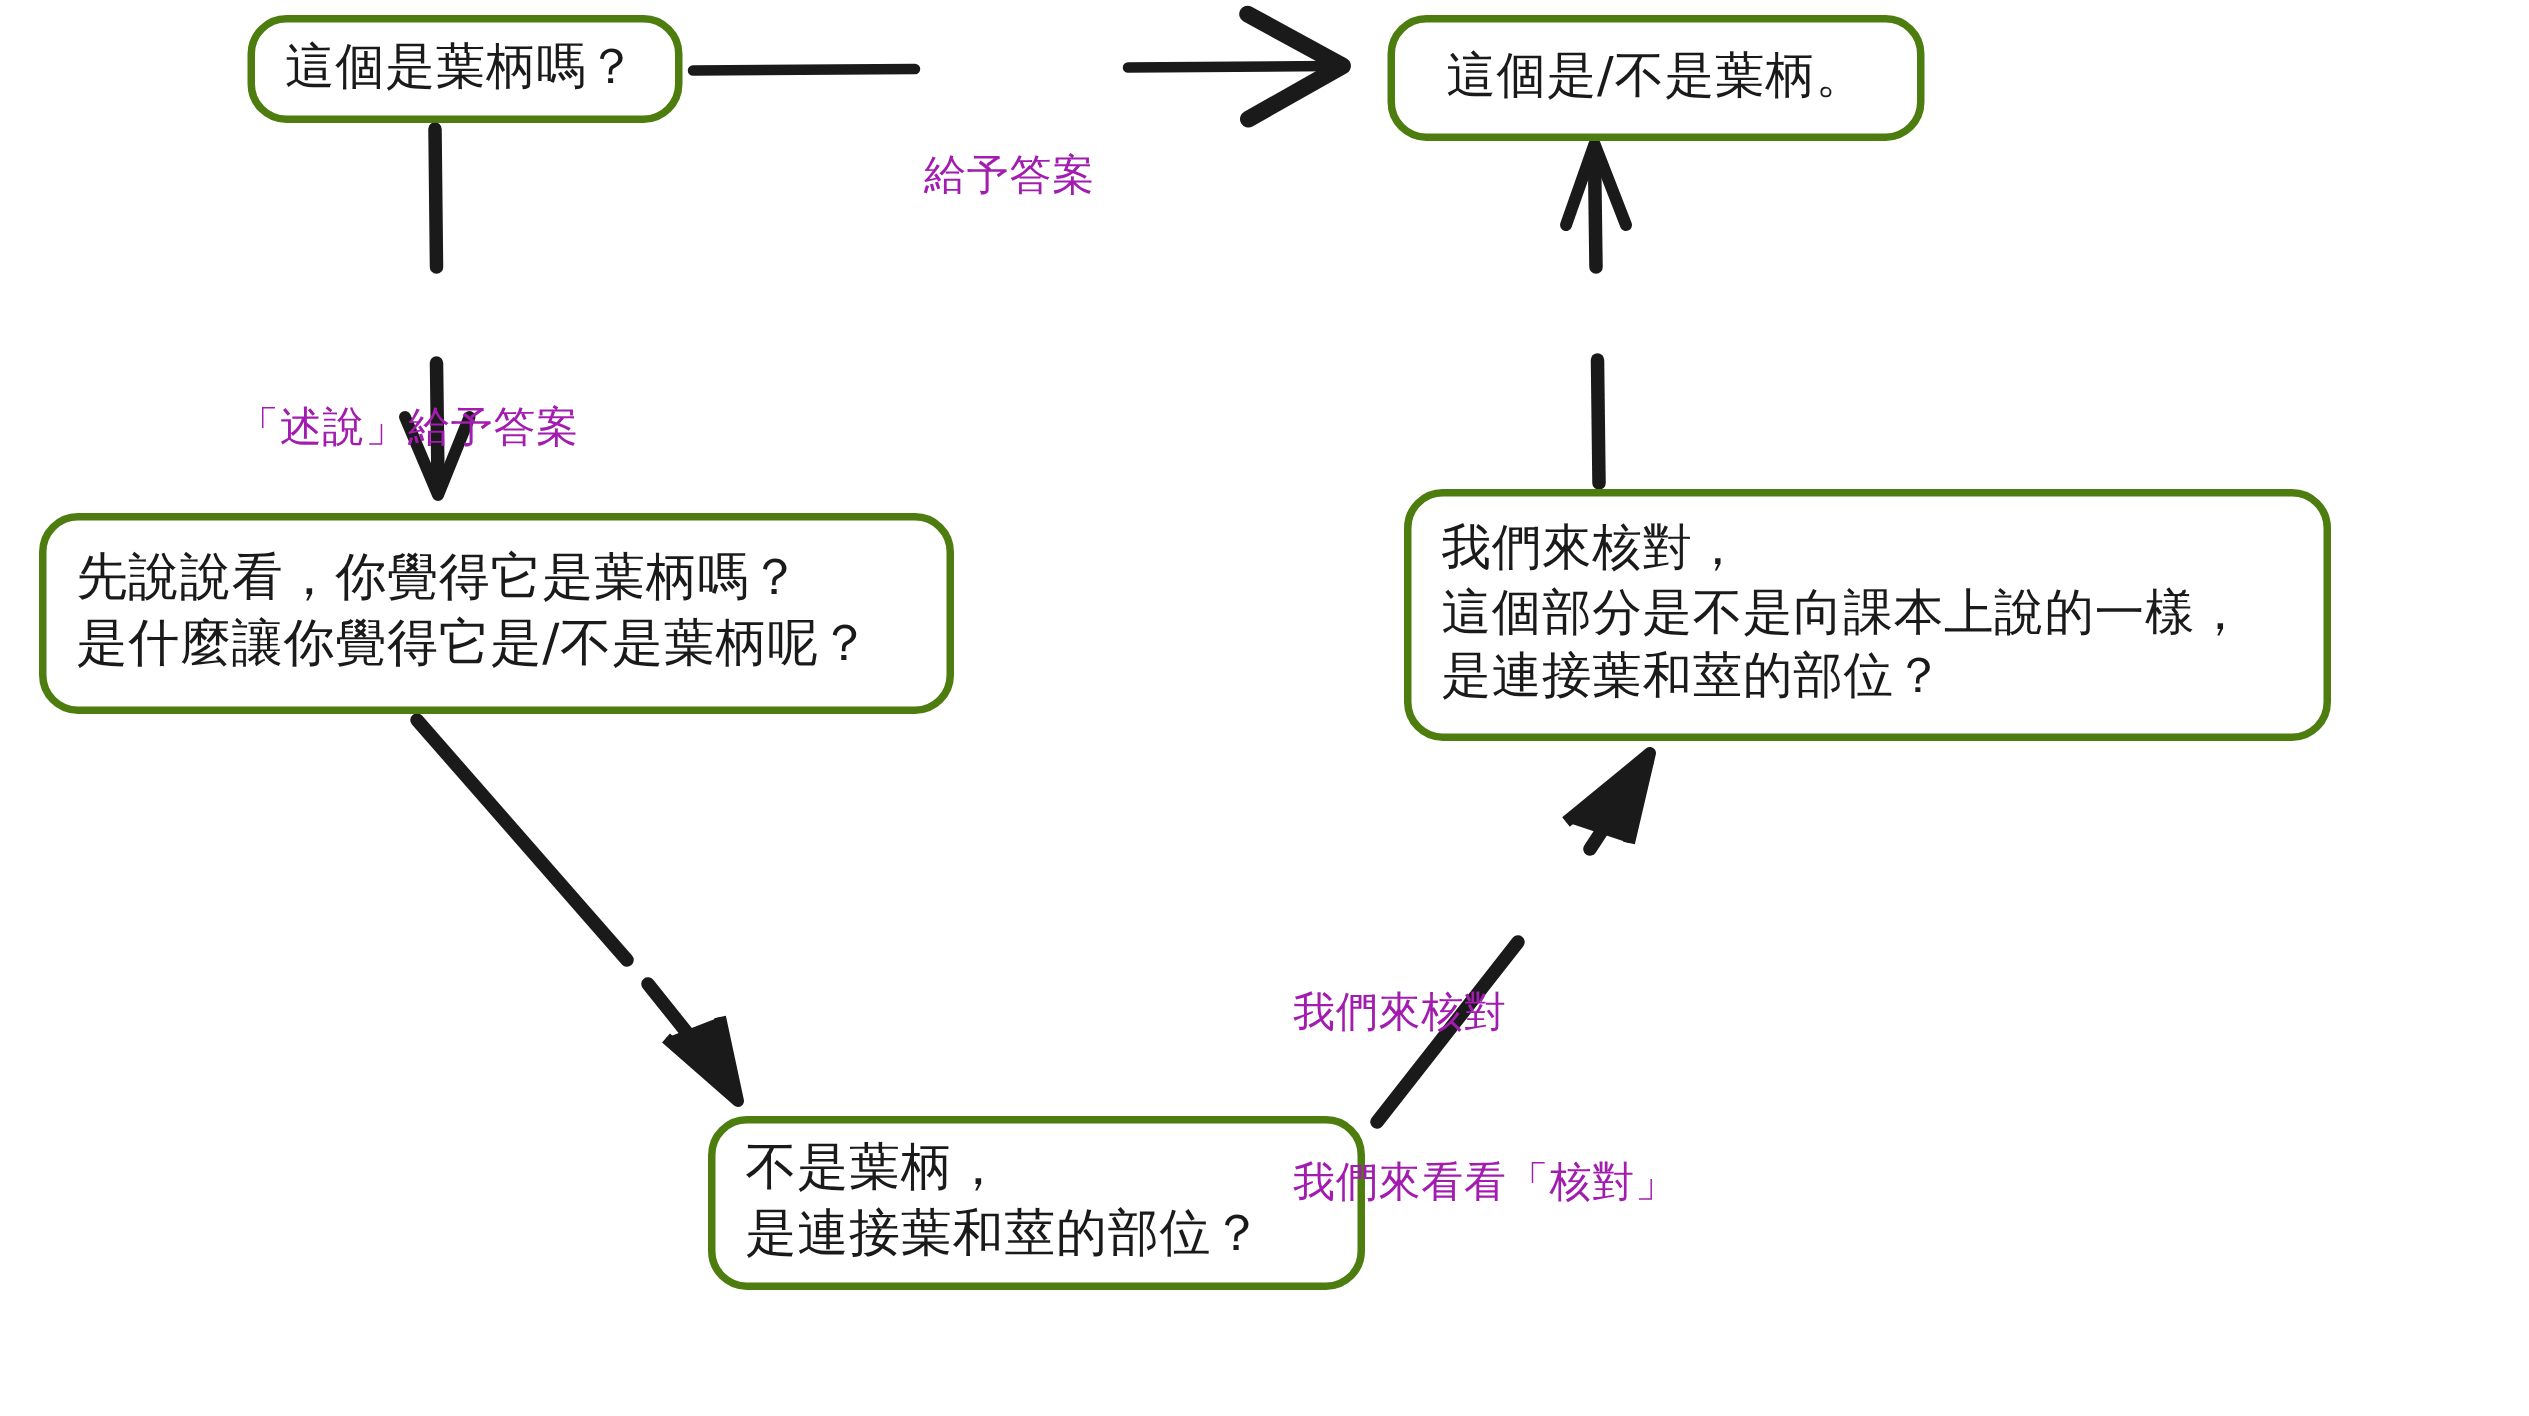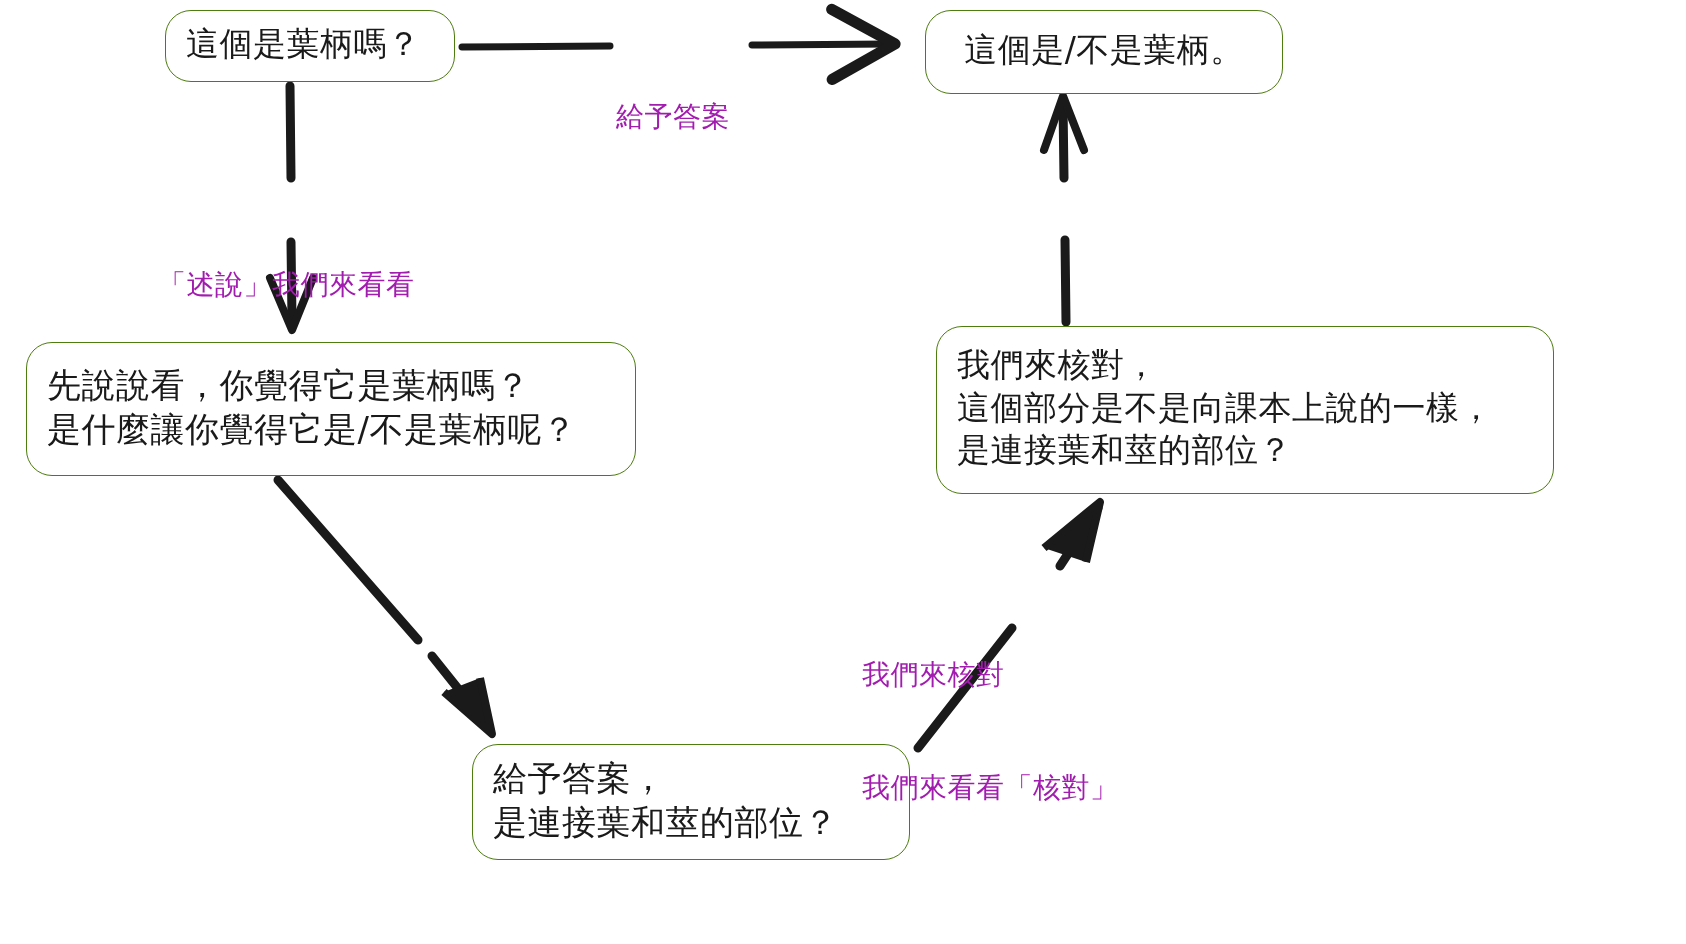--- a/index.html
+++ b/index.html
@@ -26,21 +26,21 @@
     left: 0;
     top: 0;
     width: 1686px;
     height: 944px;
     overflow: visible;
   }
   .node {
     position: absolute;
     box-sizing: border-box;
     background: #ffffff;
-    border: 1px solid #4d7c0f;
+    border: 5px solid #4d7c0f;
     border-radius: 26px;
     display: flex;
     flex-direction: column;
     justify-content: center;
     padding: 6px 20px 10px 20px;
     white-space: pre;
     letter-spacing: 0.5px;
   }
   .node .line {
     line-height: 1.30;
@@ -118,36 +118,36 @@
   <div class="node" id="node-answer">
     <div class="line">這個是/不是葉柄。</div>
   </div>
 
   <div class="node" id="node-express">
     <div class="line">先說說看，你覺得它是葉柄嗎？</div>
     <div class="line">是什麼讓你覺得它是/不是葉柄呢？</div>
   </div>
 
   <div class="node" id="node-textbook">
-    <div class="line">給予答案，</div>
+    <div class="line">不是葉柄，</div>
     <div class="line">是連接葉和莖的部位？</div>
   </div>
 
   <div class="node" id="node-verify">
     <div class="line">我們來核對，</div>
     <div class="line">這個部分是不是向課本上說的一樣，</div>
     <div class="line">是連接葉和莖的部位？</div>
   </div>
 
   <div class="edge-label" id="label-give-answer">
     <div class="line">給予答案</div>
   </div>
 
   <div class="edge-label" id="label-express-idea">
-    <div class="line">「述說」我們來看看</div>
+    <div class="line">「述說」給予答案</div>
   </div>
 
 
   <div class="edge-label" id="label-compare">
     <div class="line">我們來核對</div>
     <div class="line">我們來看看「核對」</div>
   </div>
 
 
 </div>

